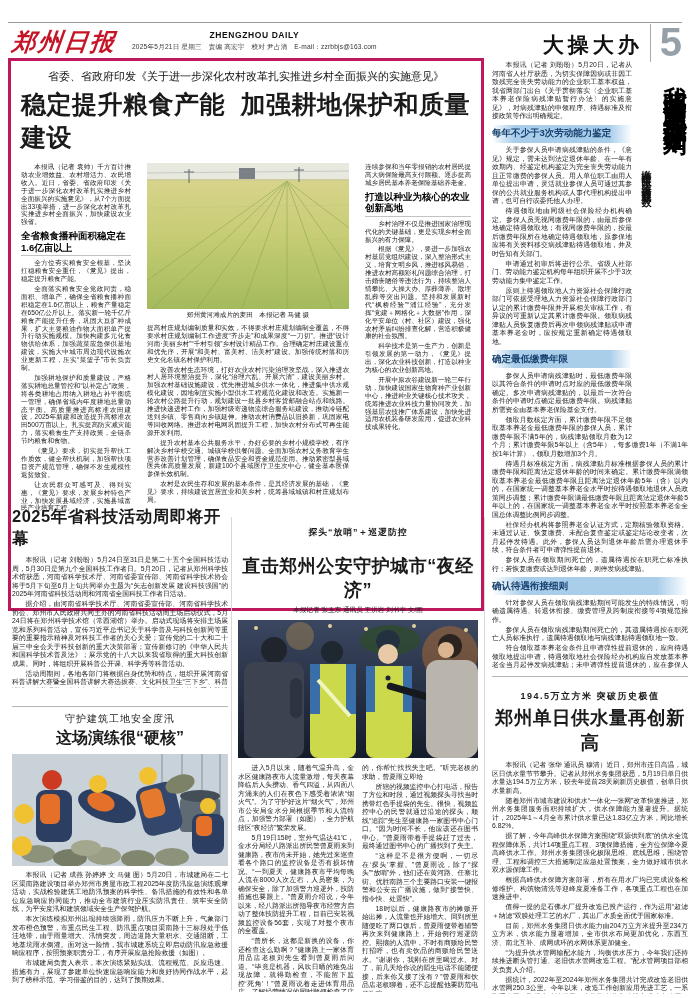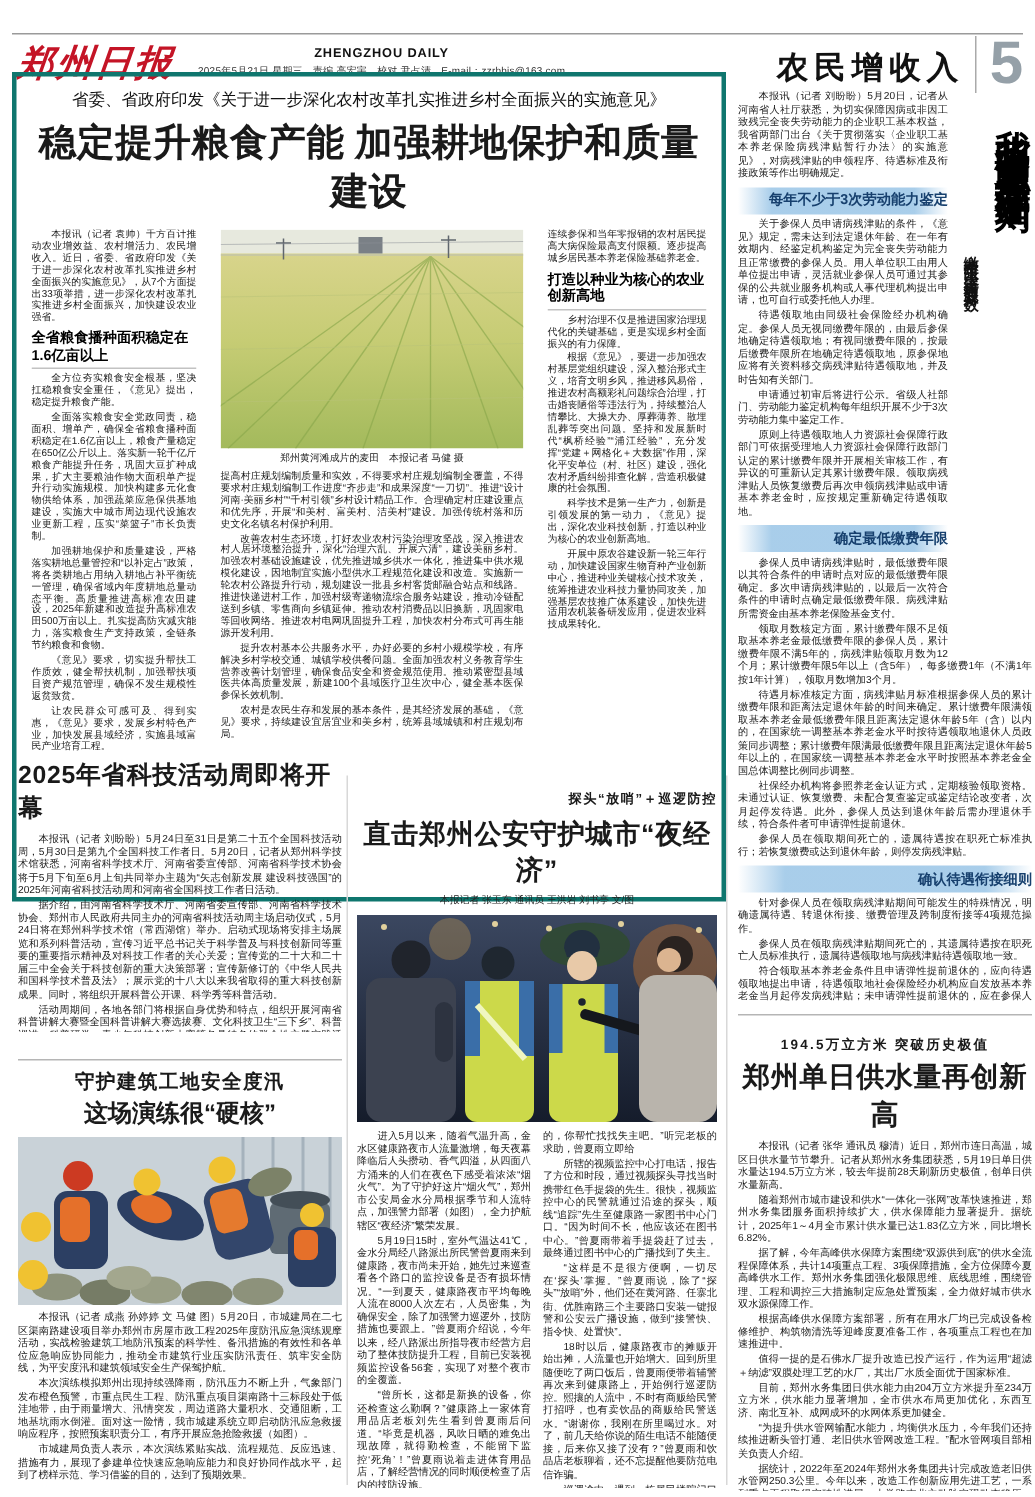--- a/index.html
+++ b/index.html
@@ -13,25 +13,25 @@
            font-weight:bold;font-size:24px;color:#c41426;letter-spacing:2px;transform:skewX(-6deg);}
   .mh-mid{position:absolute;left:124px;top:4px;}
   .mh-en{font-size:8.5px;font-weight:bold;letter-spacing:.6px;color:#111;text-align:center;}
   .mh-date{font-size:6.6px;color:#333;margin-top:2.5px;letter-spacing:.2px;}
   .mh-right{position:absolute;right:0;top:-4px;display:flex;align-items:flex-start;}
   .mh-section{font-size:21px;font-weight:bold;letter-spacing:4px;margin-top:9px;color:#111;}
   .mh-sep{width:1px;height:38px;background:#aaa;margin:2px 9px 0 7px;}
   .mh-num{font-size:40px;font-weight:bold;color:#95a0a8;line-height:40px;}
 
   
-  .main-box{position:absolute;left:8px;top:48px;width:476px;height:553px;box-sizing:border-box;
-            border:3px solid #0f766e;padding:6px 10px 4px;}
+  .main-box{position:absolute;left:8px;top:58px;width:476px;height:553px;box-sizing:border-box;
+            border:3px solid #be185d;padding:6px 10px 4px;}
   .m-kicker{font-size:11px;text-align:center;margin:2px 0 4px;color:#111;}
-  .m-headline{font-size:25px;font-weight:900;text-align:center;letter-spacing:.5px;margin-bottom:9px;
-              font-family:Liberation Serif, serif;}
+  .m-headline{font-size:25px;font-weight:900;text-align:left;letter-spacing:.5px;margin-bottom:9px;
+              font-family:Liberation Mono, monospace;}
   .m-cols{display:flex;justify-content:space-between;height:378px;overflow:hidden;}
   .m-col{overflow:hidden;}
   .m-col1{width:110px;}
   .m-col2{width:202px;}
   .m-col3{width:106px;}
   .m-col p{font-size:6.6px;line-height:7.9px;text-align:justify;margin:0 0 2px;text-indent:2em;}
   .m-col p.noind{text-indent:0;}
   .m-sub{font-size:9.5px;font-weight:bold;line-height:11.5px;margin:4px 0 3px;padding-bottom:2px;
          border-bottom:1px solid #c2c2c2;color:#000;}
   .m-photo{width:202px;height:146px;display:block;}
@@ -40,36 +40,36 @@
   
   .benefit{position:absolute;left:492px;top:61px;width:196px;height:608px;overflow:hidden;}
   .b-floater{float:right;width:56px;height:378px;}
   .vtitle{position:absolute;top:7px;right:0;width:56px;height:395px;}
   .vt-main{position:absolute;top:0;right:2px;writing-mode:vertical-rl;text-orientation:upright;
            font-size:23.5px;font-weight:900;letter-spacing:3.5px;color:#000;line-height:1;}
   .vt-sub{position:absolute;top:94px;right:37px;writing-mode:vertical-rl;text-orientation:upright;
           font-size:10px;font-weight:bold;letter-spacing:2.5px;color:#111;line-height:1;}
   .benefit p, .water p, .tech p, .drill p, .night p{font-size:6.8px;line-height:8.5px;
           text-align:justify;margin:0 0 1.5px;text-indent:2em;}
-  .blue-sub{overflow:hidden;text-align:right;font-weight:bold;font-size:9.5px;color:#17406e;
+  .blue-sub{overflow:hidden;text-align:left;font-weight:bold;font-size:9.5px;color:#17406e;
             padding:2.5px 0;margin:4px 0 3.5px;
             background:linear-gradient(90deg,rgba(164,203,233,0) 0%,rgba(164,203,233,.95) 16%,
                        rgba(164,203,233,.95) 84%,rgba(164,203,233,0) 100%);}
   .hrule{position:absolute;border-top:1px solid #b5b5b5;}
 
   
   .tech{position:absolute;left:12px;top:502px;width:216px;height:186px;overflow:hidden;}
   .t-headline{font-size:16.5px;font-weight:900;margin:4px 0 6px;letter-spacing:.5px;}
   .drill{position:absolute;left:12px;top:712px;width:216px;height:282px;overflow:hidden;}
-  .d-kicker{font-size:13px;font-weight:bold;text-align:center;letter-spacing:1px;margin-bottom:2px;}
+  .d-kicker{font-size:10px;font-weight:normal;text-align:center;letter-spacing:1px;margin-bottom:2px;}
   .d-headline{font-size:16px;font-weight:900;text-align:center;margin:0 0 5px;}
   .d-photo{width:216px;height:112px;display:block;}
   .drill .d-body{margin-top:5px;}
   .night{position:absolute;left:238px;top:523px;width:240px;height:469px;overflow:hidden;}
-  .n-kicker{font-size:8.8px;font-weight:bold;text-align:right;letter-spacing:1px;margin:4px 0 5px;}
+  .n-kicker{font-size:8.8px;font-weight:bold;text-align:center;letter-spacing:1px;margin:4px 0 15px;}
   .n-headline{font-size:18px;font-weight:900;text-align:center;margin:0 0 4px;letter-spacing:.5px;}
   .n-byline{font-size:6.6px;text-align:center;margin-bottom:5px;color:#222;}
   .n-photo{width:240px;height:138px;display:block;}
   .n-body{margin-top:6px;column-count:2;column-gap:8px;height:296px;overflow:hidden;}
   .water{position:absolute;left:492px;top:686px;width:196px;height:308px;overflow:hidden;}
   .w-kicker{font-size:9px;font-weight:bold;text-align:center;letter-spacing:1.5px;margin:4px 0 2px;}
   .w-headline{font-size:18.5px;font-weight:900;text-align:center;letter-spacing:.5px;margin-bottom:6px;}
   .vrule{position:absolute;border-left:1px solid #d8d8d8;top:517px;height:473px;}
 </style>
 </head>
@@ -78,21 +78,21 @@
 <div class="page">
   <div class="top-rule"></div>
 
   <div class="masthead">
     <div class="mh-logo">郑州日报</div>
     <div class="mh-mid">
       <div class="mh-en">ZHENGZHOU DAILY</div>
       <div class="mh-date">2025年5月21日 星期三　责编 高宏宇　校对 尹占清　E-mail：zzrbbjs@163.com</div>
     </div>
     <div class="mh-right">
-      <div class="mh-section">农民增收入</div>
+      <div class="mh-section">大操大办</div>
       <div class="mh-sep"></div>
       <div class="mh-num">5</div>
     </div>
   </div>
 
   <div class="main-box">
     <div class="m-kicker">省委、省政府印发《关于进一步深化农村改革扎实推进乡村全面振兴的实施意见》</div>
     <div class="m-headline">稳定提升粮食产能 加强耕地保护和质量建设</div>
     <div class="m-cols">
       <div class="m-col m-col1">

